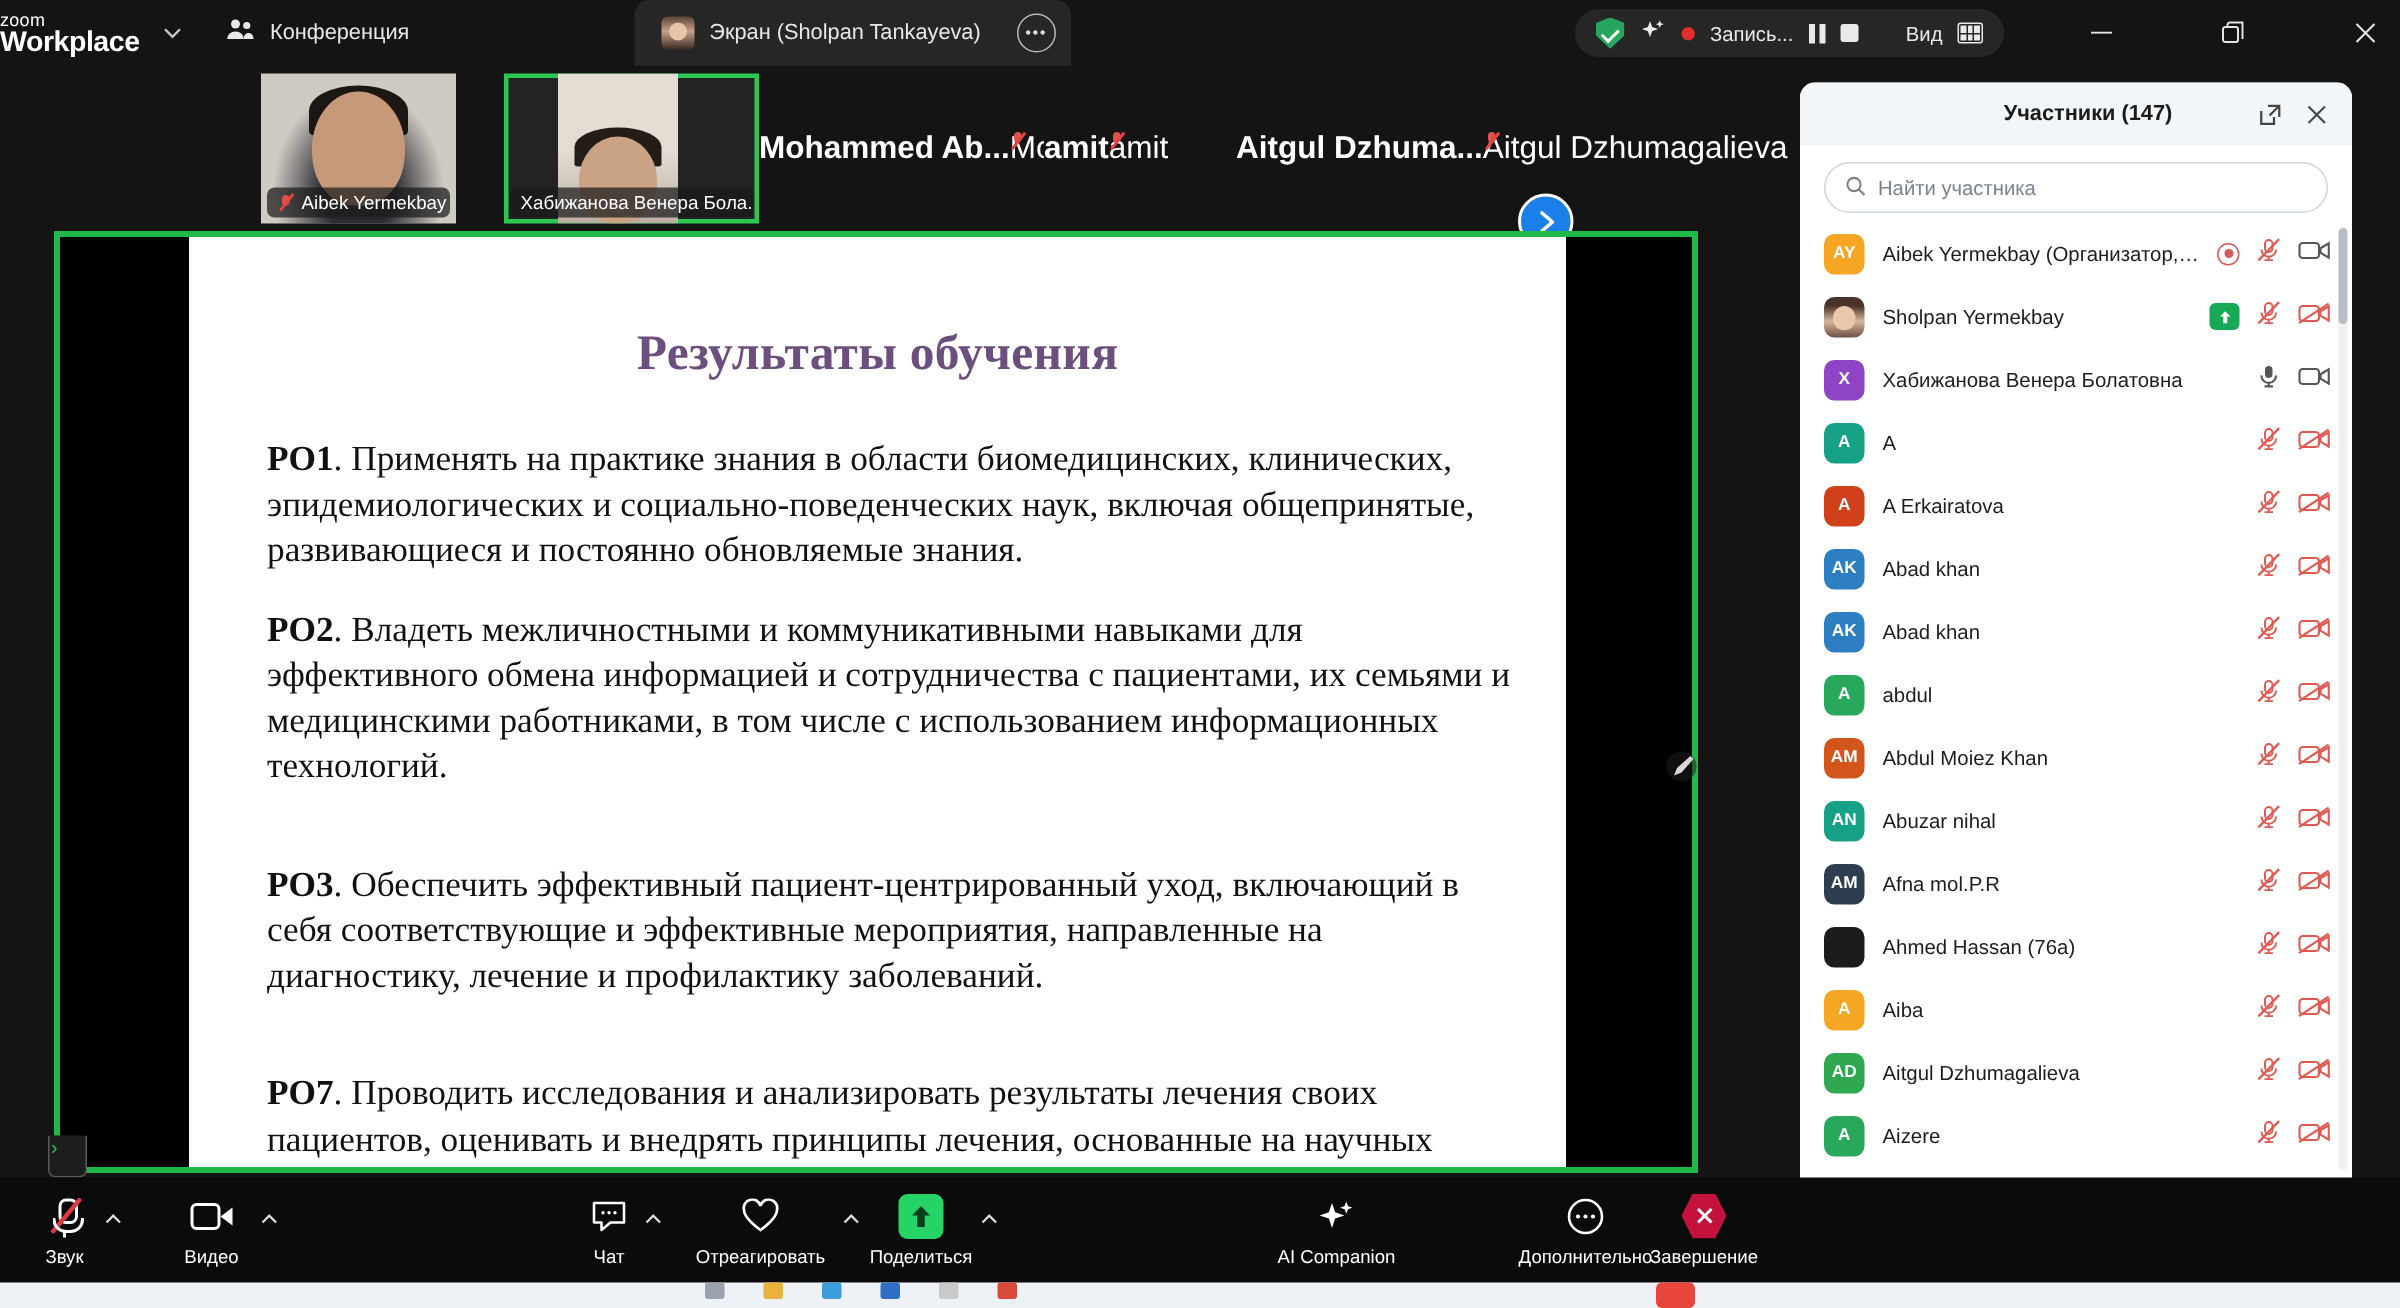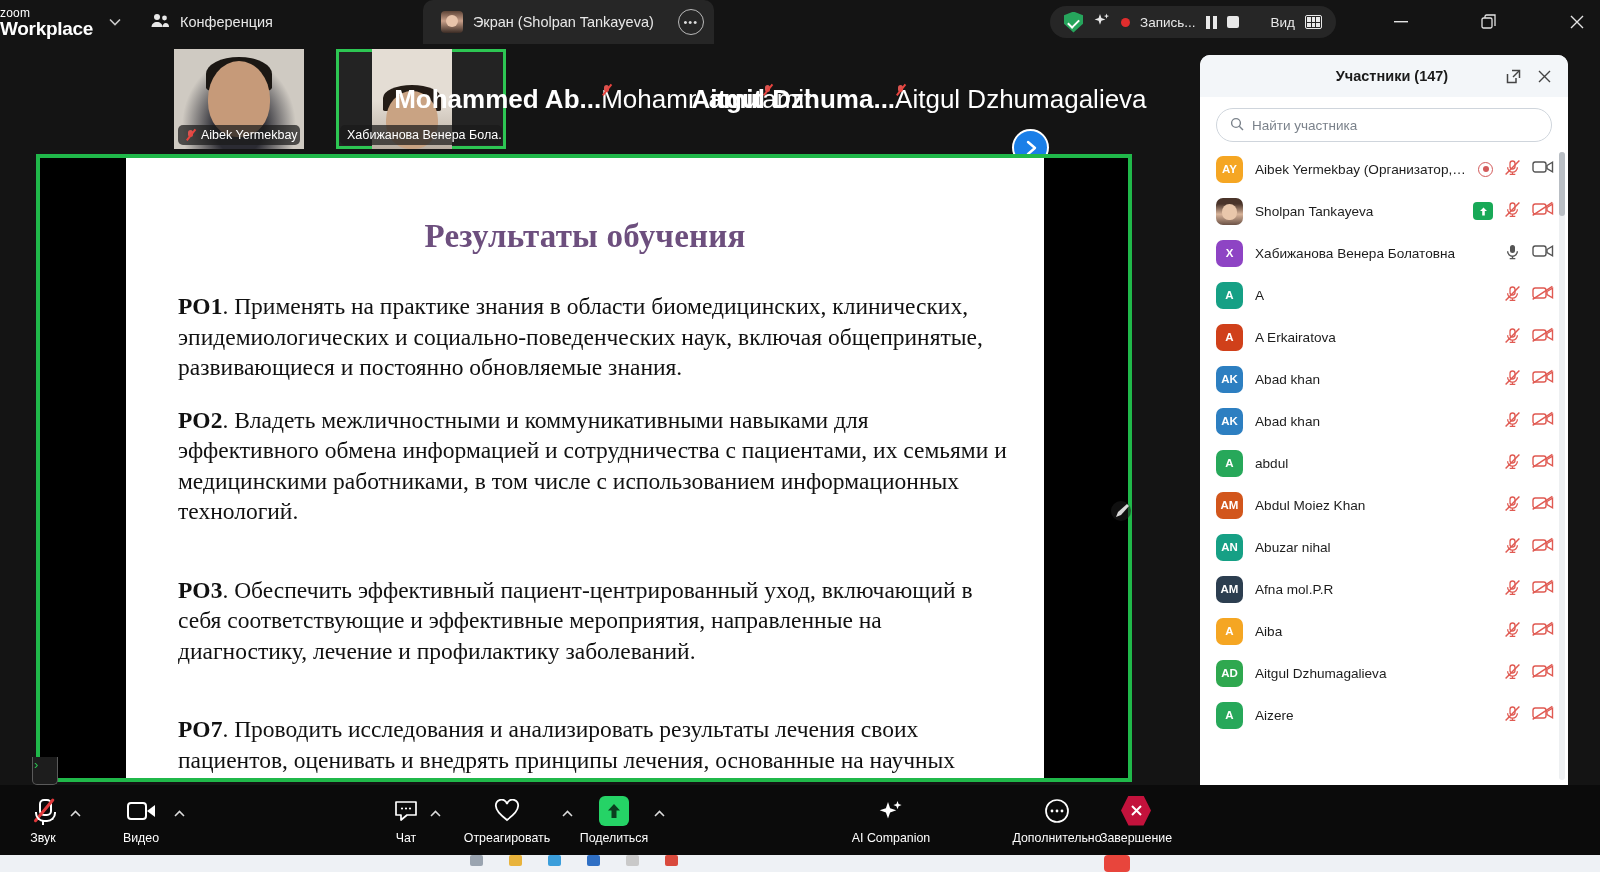--- a/index.html
+++ b/index.html
@@ -103,22 +103,22 @@
     left: 336px; width: 170px; background: #232323;
     outline: 3px solid #2dc653; outline-offset: -3px;
   }
   .t2 .inner { position: absolute; left: 36px; top: 0; width: 80px; height: 100%;
     background: linear-gradient(#e4ddd4 0 52%, #b8ada1 100%); }
   .t2 .head2 { position: absolute; left: 50%; top: 42px; transform: translateX(-50%);
     width: 52px; height: 58px; border-radius: 50% 50% 45% 45%; background: #c9a383; }
   .t2 .hair2 { position: absolute; left: 50%; top: 36px; transform: translateX(-50%);
     width: 58px; height: 26px; border-radius: 50% 50% 6% 6%; background: #241c16; }
   .t-name { position: absolute; top: 5px; height: 100px; background: #141414;
-    display: flex; align-items: center; justify-content: center;
-    color: #fff; font-size: 26px; font-weight: 600; white-space: nowrap; }
+    display: flex; align-items: center; justify-content: flex-start;
+    color: #fff; font-size: 21px; font-weight: 600; white-space: nowrap; }
   .t3 { left: 506px; width: 190px; }
   .t4 { left: 696px; width: 128px; }
   .t5 { left: 824px; width: 190px; }
   .t3 .namebar, .t4 .namebar, .t5 .namebar { font-weight: 400; }
   .next-btn {
     position: absolute; left: 1012px; top: 85px; width: 37px; height: 37px;
     border-radius: 50%; background: #1a7fe8; border: 2.5px solid #fff;
     display: flex; align-items: center; justify-content: center; color: #fff;
   }
 
@@ -482,21 +482,21 @@
                 <path d="M2.6 16.6 L16.4 2.4" stroke="#e05a52" stroke-width="1.5"></path>
               </svg></span>
             <span><svg width="22" height="16" viewBox="0 0 22 16">
                 <rect x="1" y="3" width="13" height="10" rx="2.2" stroke="#555" stroke-width="1.4" fill="none"></rect>
                 <path d="M15 6.5 L20.5 3.2 V12.8 L15 9.5 Z" stroke="#555" stroke-width="1.4" fill="none"></path>
               </svg></span>
           </div>
         </div>
         <div class="prow">
           <div class="pav photo"></div>
-          <div class="pname">Sholpan Tankayeva</div>
+          <div class="pname">Sholpan Yermekbay</div>
           <div class="picons">
             <span class="share-badge">
               <svg width="11" height="11" viewBox="0 0 11 11">
                 <path d="M5.5 1.5 L9 5 H6.8 V9.5 H4.2 V5 H2 Z" fill="#fff"></path>
               </svg>
             </span>
             <span><svg width="19" height="19" viewBox="0 0 19 19">
                 <rect x="7" y="3" width="5" height="8" rx="2.5" stroke="#e05a52" stroke-width="1.3" fill="none"></rect>
                 <path d="M4.6 9.3 a4.9 4.9 0 0 0 9.8 0" stroke="#e05a52" stroke-width="1.3" fill="none"></path>
                 <path d="M9.5 14.2 V16.4 M6.7 16.4 H12.3" stroke="#e05a52" stroke-width="1.3"></path>
@@ -639,20 +639,37 @@
             <span><svg width="22" height="16" viewBox="0 0 22 16">
                 <rect x="1" y="3" width="13" height="10" rx="2.2" stroke="#e05a52" stroke-width="1.4" fill="none"></rect>
                 <path d="M15 6.5 L20.5 3.2 V12.8 L15 9.5 Z" stroke="#e05a52" stroke-width="1.4" fill="none"></path>
                 <path d="M0.6 14.4 L20.4 1.4" stroke="#e05a52" stroke-width="1.5"></path>
               </svg></span>
           </div>
         </div>
         <div class="prow">
           <div class="pav" style="background: rgb(44, 62, 80);">AM</div>
           <div class="pname">Afna mol.P.R</div>
+          <div class="picons">
+            <span><svg width="19" height="19" viewBox="0 0 19 19">
+                <rect x="7" y="3" width="5" height="8" rx="2.5" stroke="#e05a52" stroke-width="1.3" fill="none"></rect>
+                <path d="M4.6 9.3 a4.9 4.9 0 0 0 9.8 0" stroke="#e05a52" stroke-width="1.3" fill="none"></path>
+                <path d="M9.5 14.2 V16.4 M6.7 16.4 H12.3" stroke="#e05a52" stroke-width="1.3"></path>
+                <path d="M2.6 16.6 L16.4 2.4" stroke="#e05a52" stroke-width="1.5"></path>
+              </svg></span>
+            <span><svg width="22" height="16" viewBox="0 0 22 16">
+                <rect x="1" y="3" width="13" height="10" rx="2.2" stroke="#e05a52" stroke-width="1.4" fill="none"></rect>
+                <path d="M15 6.5 L20.5 3.2 V12.8 L15 9.5 Z" stroke="#e05a52" stroke-width="1.4" fill="none"></path>
+                <path d="M0.6 14.4 L20.4 1.4" stroke="#e05a52" stroke-width="1.5"></path>
+              </svg></span>
+          </div>
+        </div>
+        <div class="prow">
+          <div class="pav" style="background: rgb(28, 28, 28);"></div>
+          <div class="pname">Ahmed Hassan (76a)</div>
           <div class="picons">
             <span><svg width="19" height="19" viewBox="0 0 19 19">
                 <rect x="7" y="3" width="5" height="8" rx="2.5" stroke="#e05a52" stroke-width="1.3" fill="none"></rect>
                 <path d="M4.6 9.3 a4.9 4.9 0 0 0 9.8 0" stroke="#e05a52" stroke-width="1.3" fill="none"></path>
                 <path d="M9.5 14.2 V16.4 M6.7 16.4 H12.3" stroke="#e05a52" stroke-width="1.3"></path>
                 <path d="M2.6 16.6 L16.4 2.4" stroke="#e05a52" stroke-width="1.5"></path>
               </svg></span>
             <span><svg width="22" height="16" viewBox="0 0 22 16">
                 <rect x="1" y="3" width="13" height="10" rx="2.2" stroke="#e05a52" stroke-width="1.4" fill="none"></rect>
                 <path d="M15 6.5 L20.5 3.2 V12.8 L15 9.5 Z" stroke="#e05a52" stroke-width="1.4" fill="none"></path>

